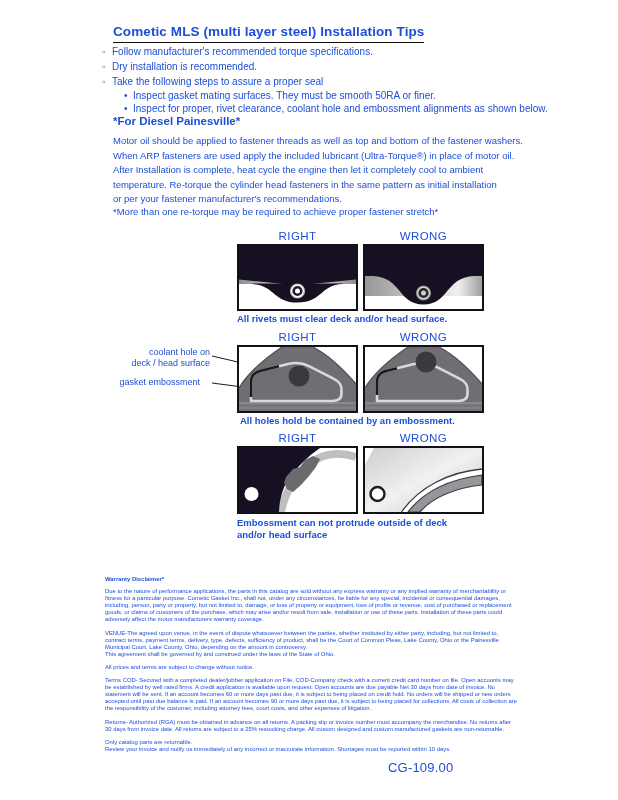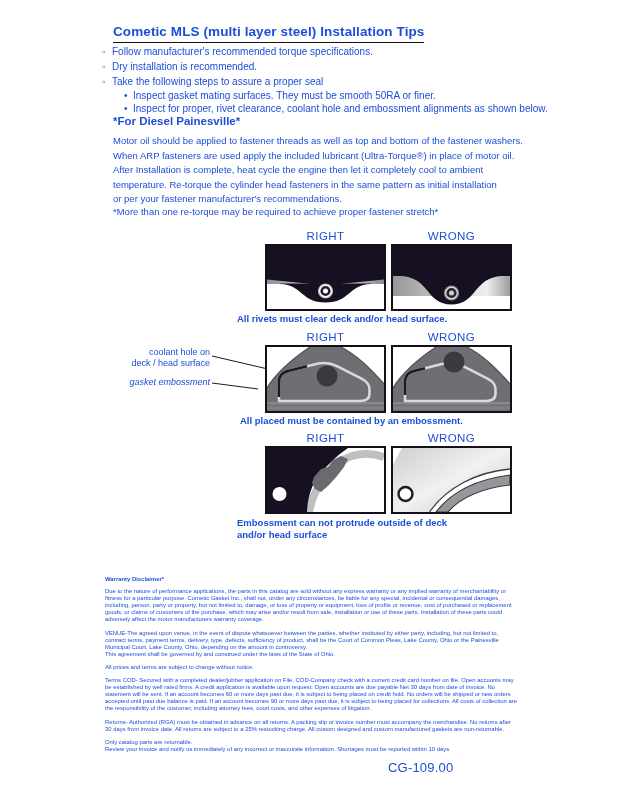--- a/index.html
+++ b/index.html
@@ -9,29 +9,29 @@
   .page-title{left:113px;top:24px;font-size:13.5px;font-weight:bold;letter-spacing:.1px;
               border-bottom:1.5px solid #111;padding-bottom:2.5px;white-space:nowrap;}
   .tips{left:102px;top:44px;width:460px;font-size:10px;}
   .tip-row{display:flex;line-height:15px;}
   .tip-sub{padding-left:22px;line-height:13px;}
   .tip-marker{width:10px;flex:0 0 10px;}
   .tip-sub .tip-marker{width:9px;flex:0 0 9px;}
   .diesel-heading{left:113px;top:115px;font-size:11.5px;font-weight:bold;}
   .bodypara{left:113px;width:410px;font-size:9.5px;line-height:14.5px;white-space:pre-line;}
   .p1{top:134px;} .p2{top:163px;} .pnote{top:205px;}
-  .diag-row{left:237px;width:248px;margin-left:28px;}
+  .diag-row{left:237px;width:248px;}
   .labels{display:flex;gap:5px;font-size:11.5px;letter-spacing:.4px;}
   .labels span{width:121px;text-align:center;}
   .boxes{display:flex;gap:5px;margin-top:2px;}
   .r1l{top:230px;} .r2l{top:331px;} .r3l{top:432px;}
   .caption{font-size:9.5px;line-height:11.5px;white-space:pre-line;font-weight:bold;}
   .cap1{left:237px;top:313px;} .cap2{left:240px;top:415px;} .cap3{left:237px;top:517px;}
   .side-label{width:120px;text-align:right;font-size:9px;line-height:10.5px;white-space:pre-line;}
-  .sl1{left:90px;top:347px;} .sl2{left:90px;top:377px;font-style:italic;}
+  .sl1{left:90px;top:347px;} .sl2{left:80px;top:377px;}
   .leader{left:205px;top:345px;}
   .legal{left:105px;top:576px;width:412px;font-size:5.9px;line-height:7.1px;}
   .legal p{margin:0 0 6px 0;}
   .legal p.tight{margin-bottom:0;}
   .legal .lg-head{font-weight:bold;margin-bottom:5px;}
   .footer-code{left:388px;top:760px;font-size:13px;letter-spacing:.2px;}
   svg{display:block;}
 </style>
 </head>
 <body>
@@ -154,21 +154,21 @@
         <path d="M45,2 C28,13.5 11,28 2,43" stroke="#515155" stroke-width="1.3" fill="none"></path>
         <path d="M76,2 L119,2 L119,39 C104,21.5 90.5,9.5 76,2 Z" fill="#ffffff"></path>
         <path d="M76,2 C90.5,9.5 104,21.5 119,39" stroke="#515155" stroke-width="1.3" fill="none"></path>
         <path d="M14,56 L14,38 C14,30.5 17,27.5 24,25.7 L51,19 C59,17 66,18 72.5,21.3 L96.5,33.7 C102.5,36.8 104.5,39.5 104.5,44.5 L104.5,49 C104.5,54 101,56 95,56 Z" stroke="#d9d9d9" stroke-width="2.6" fill="none" stroke-linejoin="round"></path>
         <path d="M14,50 L14,38 C14,30.5 17,27.5 24,25.7 L34,23.2" stroke="#1b1b1f" stroke-width="2.6" fill="none"></path>
         <circle cx="63" cy="17" r="10.5" fill="#3a3a3e"></circle>
         <rect x="1" y="1" width="119" height="66" fill="none" stroke="#14101a" stroke-width="2"></rect>
       </svg>
     </div>
   </div>
-  <div class="abs caption cap2">All placed must be contained by an embossment.</div>
+  <div class="abs caption cap2">All holes hold be contained by an embossment.</div>
 
   <div class="abs diag-row r3l">
     <div class="labels">
       <span>RIGHT</span>
       <span>WRONG</span>
     </div>
     <div class="boxes">
       <svg width="121" height="68" viewBox="0 0 121 68">
         <rect x="0" y="0" width="121" height="68" fill="#ffffff"></rect>
         <path d="M44,66 C47,49 57,31 71,19 C84,8 101,5 119,11" stroke="#bfbfbf" stroke-width="8" fill="none"></path>

